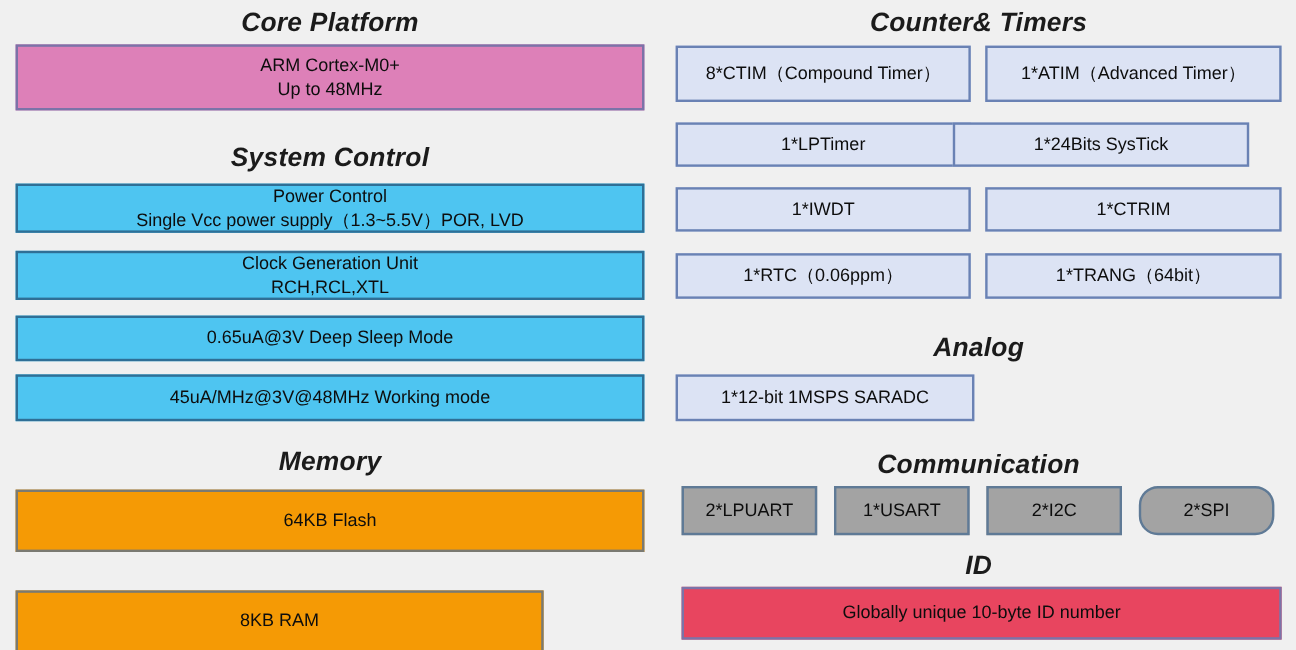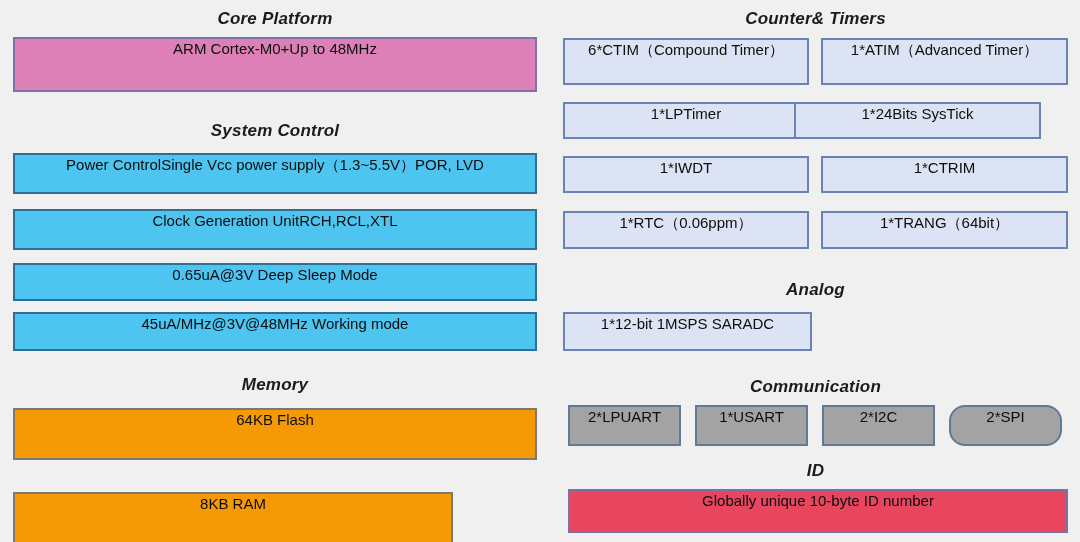--- a/index.html
+++ b/index.html
@@ -18,32 +18,32 @@
     position: relative;
     width: 1080px;
     height: 542px;
   }
 
   .section-title {
     position: absolute;
     text-align: center;
     font-style: italic;
     font-weight: bold;
-    font-size: 17px;
+    font-size: 22px;
     line-height: 26px;
     color: #1b1b1b;
     letter-spacing: 0.2px;
     white-space: nowrap;
   }
 
   .box {
     position: absolute;
     box-sizing: border-box;
     display: flex;
-    flex-direction: row;
+    flex-direction: column;
     justify-content: center;
     text-align: center;
     font-size: 15px;
     line-height: 20px;
     color: #0d0d0d;
     border-style: solid;
     border-width: 2px;
     overflow: hidden;
   }
   .box .line {
@@ -97,21 +97,21 @@
     <span class="line">64KB Flash</span>
   </div>
 
   <div class="box c-orange" style="left:13px; top:492px; width:440px; height:52px;">
     <span class="line">8KB RAM</span>
   </div>
 
   <div class="section-title" style="left:563px; top:6px; width:505px;">Counter&amp; Timers</div>
 
   <div class="box c-ltblue" style="left:563px; top:38px; width:246px; height:47px;">
-    <span class="line">6*CTIM（Compound Timer）</span>
+    <span class="line">8*CTIM（Compound Timer）</span>
   </div>
   <div class="box c-ltblue" style="left:821px; top:38px; width:247px; height:47px;">
     <span class="line">1*ATIM（Advanced Timer）</span>
   </div>
 
   <div class="box c-ltblue" style="left:563px; top:102px; width:246px; height:37px;">
     <span class="line">1*LPTimer</span>
   </div>
   <div class="box c-ltblue" style="left:794px; top:102px; width:247px; height:37px;">
     <span class="line">1*24Bits SysTick</span>

